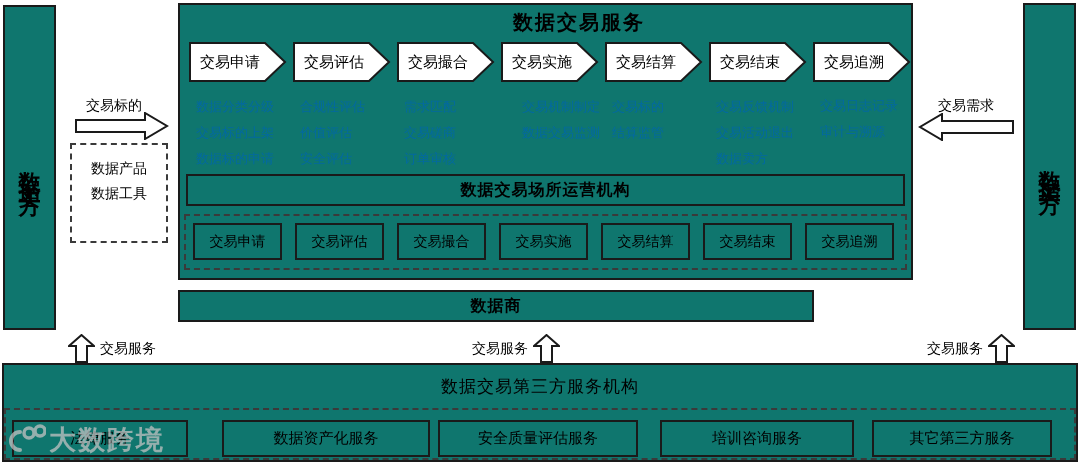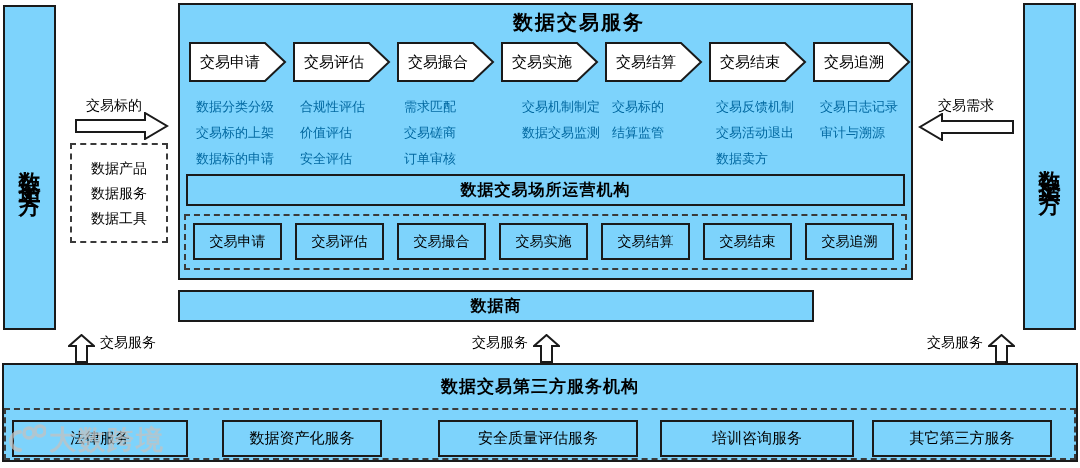--- a/index.html
+++ b/index.html
@@ -1,20 +1,20 @@
 <!DOCTYPE html>
 <html><head>
 <meta charset="utf-8">
 <style>
   * { margin:0; padding:0; box-sizing:border-box; }
   html,body { background:#ffffff; }
   body { font-family:"Liberation Sans","DejaVu Sans",sans-serif; color:#000; }
   #stage { position:relative; width:1080px; height:468px; background:#fff; overflow:hidden; }
 
-  .box   { position:absolute; border:2px solid #1a1a1a; background:#7dd3fc; }
+  .box   { position:absolute; border:2px solid #1a1a1a; background:#0f766e; }
   .dash  { position:absolute; border:2px dashed #3a3a3a; background:transparent; }
   .ctr   { display:flex; align-items:center; justify-content:center; text-align:center; }
 
   .side-box { width:53px; font-weight:bold; font-size:22px;
               writing-mode:vertical-rl; text-orientation:upright; letter-spacing:7px; }
 
   .main-title { position:absolute; left:178px; top:9px; width:802px; text-align:center;
                 font-size:20px; font-weight:bold; letter-spacing:2px; }
 
   .chevron { position:absolute; top:42px; width:98px; height:40px; }
@@ -26,21 +26,21 @@
   .sublist { position:absolute; top:94px; font-size:13px; line-height:26px;
              color:#0369a1; white-space:nowrap; }
 
   .bar { font-weight:bold; font-size:16px; letter-spacing:1px; }
 
   .rowbox { position:absolute; top:223px; width:89px; height:37px; font-size:14px; }
 
   .svc-box { top:420px; height:37px; font-size:15px; }
 
   .harrow-label { position:absolute; font-size:14px; white-space:nowrap; }
-  .uparrow-group { position:absolute; display:flex; align-items:flex-start; gap:5px;
+  .uparrow-group { position:absolute; display:flex; align-items:center; gap:5px;
                    font-size:14px; white-space:nowrap; }
 
   .watermark { position:absolute; left:6px; top:422px; display:flex; align-items:center;
                gap:3px; color:#c2c2c2; opacity:0.75; font-size:27px; font-weight:bold;
                letter-spacing:2px; z-index:6; pointer-events:none; }
 </style>
 </head>
 <body>
 
 <div id="stage">
@@ -49,21 +49,20 @@
     <span>数据卖方</span>
   </div>
 
   <div class="box ctr side-box" style="left:1023px; top:3px; height:327px;">
     <span>数据买方</span>
   </div>
 
   <div class="dash" style="left:70px; top:143px; width:98px; height:100px;">
     <div style="padding-top:11px; text-align:center; font-size:14px; line-height:25px;">
       <div>数据产品</div>
-      <div>数据服务</div>
       <div>数据工具</div>
     </div>
   </div>
 
   <div class="harrow-label" style="left:86px; top:97px;">交易标的</div>
   <svg style="position:absolute; left:75px; top:112px;" width="94" height="28" viewBox="0 0 94 28">
     <polygon points="1,8 70,8 70,1 92,14 70,27 70,20 1,20" fill="#fff" stroke="#1a1a1a" stroke-width="2"></polygon>
   </svg>
 
   <div class="harrow-label" style="left:938px; top:97px;">交易需求</div>
@@ -138,21 +137,21 @@
   </div>
   <div class="sublist" style="left:612px;">
     <div>交易标的</div>
     <div>结算监管</div>
   </div>
   <div class="sublist" style="left:716px;">
     <div>交易反馈机制</div>
     <div>交易活动退出</div>
     <div>数据卖方</div>
   </div>
-  <div class="sublist" style="left:820px;">
+  <div class="sublist" style="left:820px;font-family:Liberation Mono, monospace;">
     <div>交易日志记录</div>
     <div>审计与溯源</div>
   </div>
 
   <div class="box ctr bar" style="left:186px; top:174px; width:719px; height:32px;">
     <span>数据交易场所运营机构</span>
   </div>
 
   <div class="dash" style="left:184px; top:214px; width:723px; height:56px;"></div>
   <div class="box ctr rowbox" style="left:193px;">
@@ -195,27 +194,27 @@
   </div>
   <div class="uparrow-group" style="left:927px; top:334px;">
     <span>交易服务</span>
     <svg width="27" height="29" viewBox="0 0 27 29">
       <polygon points="13.5,1 26,12 19,12 19,28 8,28 8,12 1,12" fill="#fff" stroke="#1a1a1a" stroke-width="2"></polygon>
     </svg>
   </div>
 
   <div class="box" style="left:2px; top:363px; width:1076px; height:99px;"></div>
   <div style="position:absolute; left:2px; top:375px; width:1076px; text-align:center;
-              font-size:17px; font-weight:bold; letter-spacing:1px;">数据交易第三方服务机构</div>
+              font-size:17px; font-weight:normal; letter-spacing:1px;">数据交易第三方服务机构</div>
   <div class="dash" style="left:4px; top:408px; width:1072px; height:52px;"></div>
 
   <div class="box ctr svc-box" style="left:12px;  width:176px;">
     <span>法律服务</span>
     </div>
-  <div class="box ctr svc-box" style="left:222px; width:160px;">
+  <div class="box ctr svc-box" style="left:222px; width:208px;">
     <span>数据资产化服务</span>
     </div>
   <div class="box ctr svc-box" style="left:438px; width:200px;">
     <span>安全质量评估服务</span>
     </div>
   <div class="box ctr svc-box" style="left:660px; width:194px;">
     <span>培训咨询服务</span>
     </div>
   <div class="box ctr svc-box" style="left:872px; width:180px;">
     <span>其它第三方服务</span>

